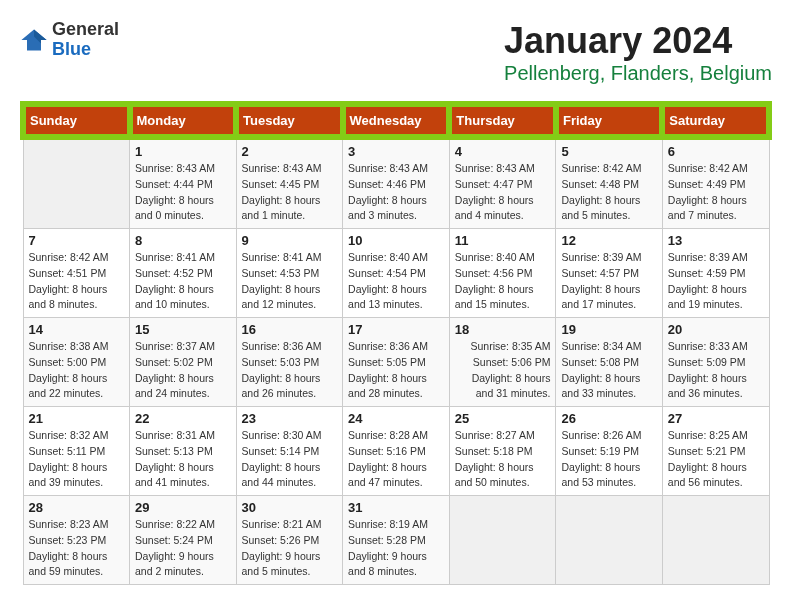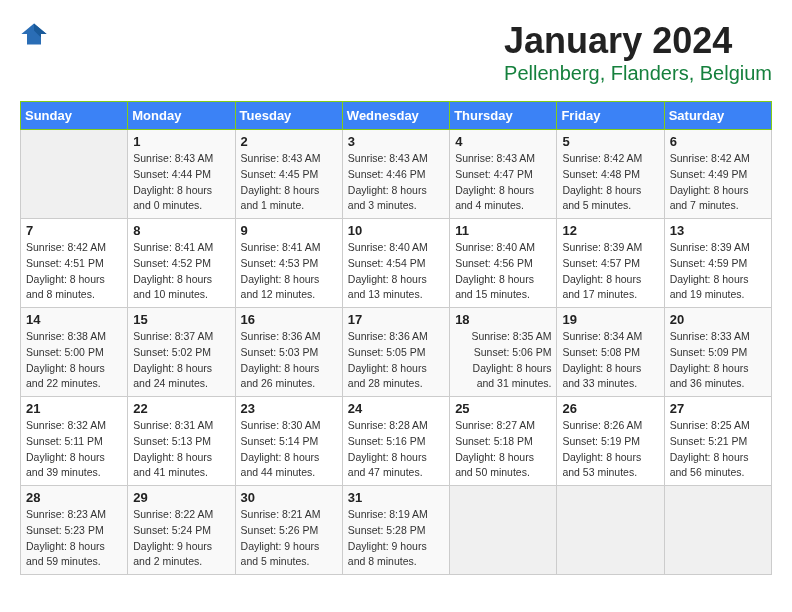--- a/index.html
+++ b/index.html
@@ -43,27 +43,27 @@
     .subtitle {
       font-size: 20px;
       color: #15803d;
     }
     .calendar {
       width: 100%;
       border-collapse: collapse;
       font-size: 11px;
     }
     .calendar thead th {
-      background-color: #3b82f6;
+      background-color: #c2410c;
       color: #fff;
       padding: 6px 4px;
       text-align: left;
       font-size: 13px;
       font-weight: bold;
-      border: 1px solid #84cc16;
+      border: 6px solid #84cc16;
     }
     .calendar tbody td {
       border: 1px solid #ccc;
       vertical-align: top;
       padding: 4px 5px;
       width: 107px;
       min-height: 80px;
       background: #fff;
     }
     .calendar tbody tr:nth-child(odd) td {
@@ -90,20 +90,24 @@
   </style>
 </head>
 <body>
 
 <div class="header-section">
   <div class="logo">
     <svg class="logo-icon" viewBox="0 0 40 40">
       <polygon points="20,5 38,20 30,20 30,35 10,35 10,20 2,20" fill="#2a6db5"></polygon>
       <polygon points="20,5 38,20 30,20 30,25 20,15" fill="#1a5a9a"></polygon>
     </svg>
+    <div class="logo-text">
+      <div><span class="general">General</span></div>
+      <div><span class="blue">Blue</span></div>
+    </div>
   </div>
   <div class="title-section">
     <div class="month-title">January 2024</div>
     <div class="subtitle">Pellenberg, Flanders, Belgium</div>
   </div>
 </div>
 
 <table class="calendar">
   <thead>
     <tr>

